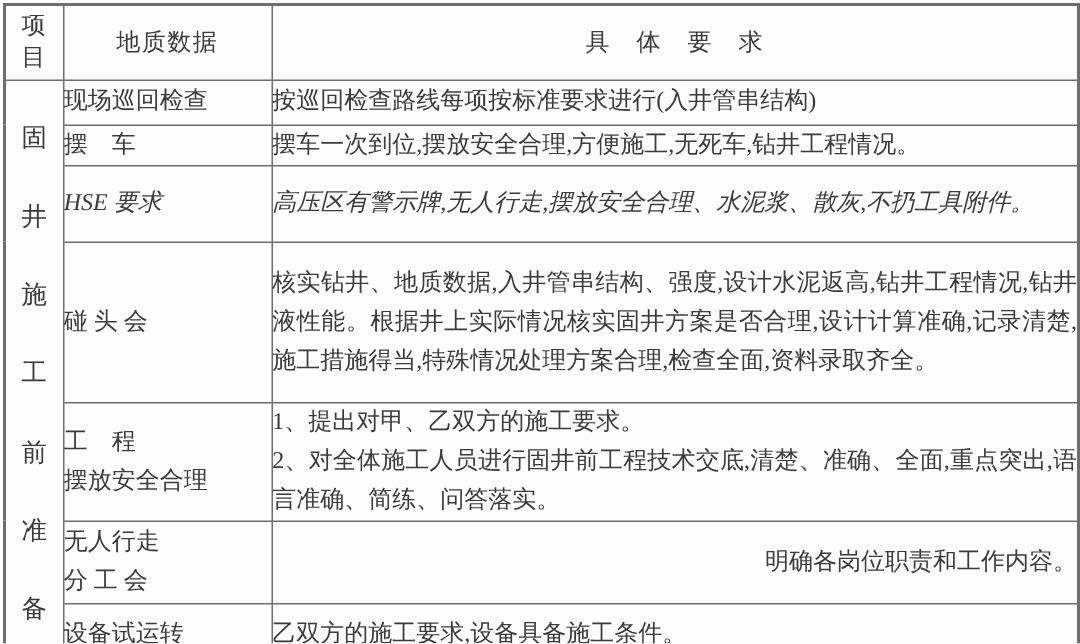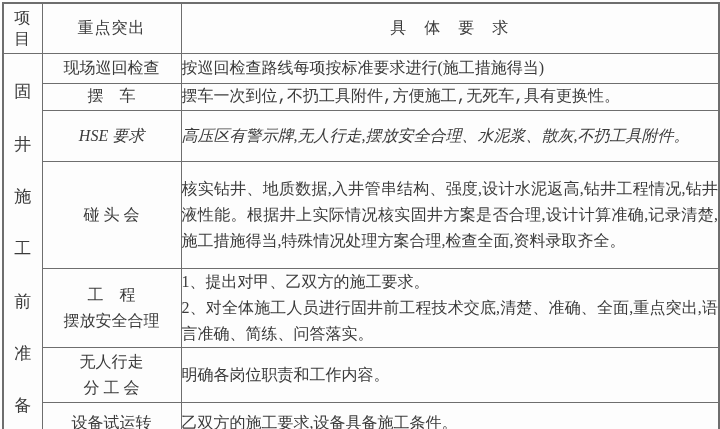--- a/index.html
+++ b/index.html
@@ -30,90 +30,90 @@
   col.c2{width:139px;}
   col.c3{width:538px;}
 
   
   tr.r-head td{height:50px;}
   td.head{ text-align:center; letter-spacing:1px; }
   td.head-project{ white-space:pre-line; line-height:21px; }
 
   
   tr.r1 td{height:30px;}
-  tr.r2 td{height:26px;font-family:Liberation Mono, monospace;}
+  tr.r2 td{height:26px;}
   tr.r3 td{height:51px;font-style:italic;}
   tr.r4 td{height:107px;margin-left:28px;}
   tr.r5 td{height:79px;}
   tr.r6 td{height:55px;}
   tr.r7 td{height:43px;}
 
   
   td.vert{ vertical-align:middle; }
   td.vert .stack{
     display:flex;flex-direction:column;
     justify-content:space-around;align-items:center;
     height:366px;
   }
   td.vert .stack span{display:block;font-size:17px;}
 
   
   td.name{
-    text-align:center;
+    text-align:left;
     white-space:pre-line;
     line-height:26px;
   }
 
   
   td.req{
     padding:1px 7px 1px 6px;
     line-height:26px;
     text-align:justify;
     white-space:pre-line;
   }
-  td.req.center{ text-align:left; white-space:normal; }
+  td.req.center{ text-align:right; white-space:normal; }
 </style>
 </head>
 <body>
 
 <div class="page">
   <table class="prep">
     <colgroup>
         <col class="c1">
         <col class="c2">
         <col class="c3">
       </colgroup>
 
     <tbody>
         <tr class="r-head">
       <td class="head head-project">项
 目</td>
-      <td class="head">重点突出</td>
+      <td class="head">地质数据</td>
       <td class="head">具　体　要　求</td>
     </tr>
 
     <tr class="r1">
       <td class="vert" rowspan="7">
         <div class="stack">
           <span>固</span>
           <span>井</span>
           <span>施</span>
           <span>工</span>
           <span>前</span>
           <span>准</span>
           <span>备</span>
         </div>
       </td>
       <td class="name">现场巡回检查</td>
-      <td class="req">按巡回检查路线每项按标准要求进行(施工措施得当)</td>
+      <td class="req">按巡回检查路线每项按标准要求进行(入井管串结构)</td>
     </tr>
 
     <tr class="r2">
       <td class="name">摆　车</td>
-      <td class="req">摆车一次到位,不扔工具附件,方便施工,无死车,具有更换性。</td>
+      <td class="req">摆车一次到位,摆放安全合理,方便施工,无死车,钻井工程情况。</td>
     </tr>
 
     <tr class="r3">
       <td class="name">HSE 要求</td>
       <td class="req">高压区有警示牌,无人行走,摆放安全合理、水泥浆、散灰,不扔工具附件。</td>
     </tr>
 
     <tr class="r4">
       <td class="name">碰 头 会</td>
       <td class="req">核实钻井、地质数据,入井管串结构、强度,设计水泥返高,钻井工程情况,钻井液性能。根据井上实际情况核实固井方案是否合理,设计计算准确,记录清楚,施工措施得当,特殊情况处理方案合理,检查全面,资料录取齐全。</td>

